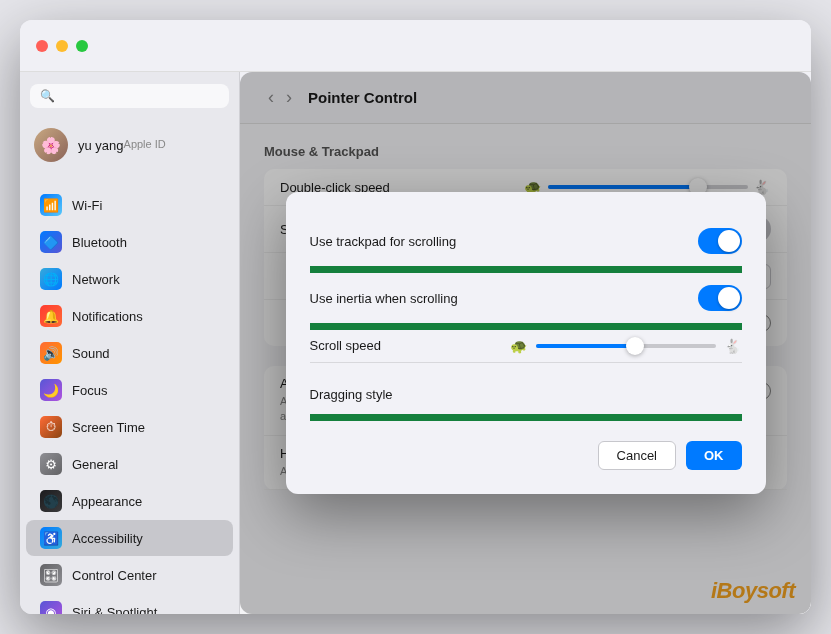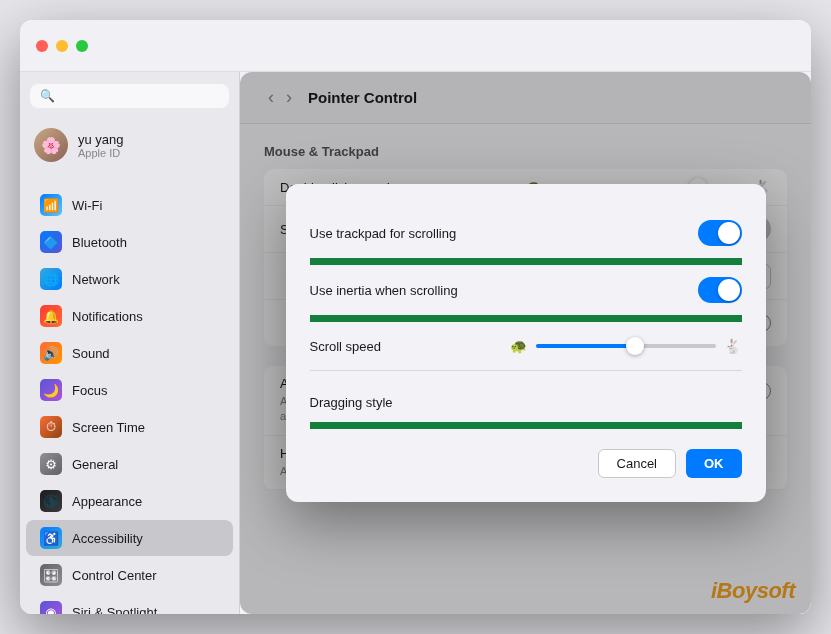--- a/index.html
+++ b/index.html
@@ -107,21 +107,21 @@
       border-radius: 50%;
       background: linear-gradient(135deg, #c8a882, #8b6358);
       overflow: hidden;
       flex-shrink: 0;
       display: flex;
       align-items: center;
       justify-content: center;
       font-size: 16px;
     }
 
-    .user-info { display: flex; flex-direction: column; justify-content: flex-end; }
+    .user-info { display: flex; flex-direction: row; justify-content: flex-end; }
     .user-name { font-size: 13px; font-weight: 500; color: #1a1a1a; }
     .user-subtitle { font-size: 11px; color: #888; }
 
     .sidebar-item {
       display: flex;
       align-items: center;
       padding: 7px 14px;
       gap: 10px;
       border-radius: 8px;
       margin: 1px 6px;
@@ -341,23 +341,22 @@
 
     .dialog-row:last-of-type { border-bottom: none; }
 
     .dialog-row-label {
       font-size: 13px;
       color: #1a1a1a;
     }
 
     .scroll-speed-row {
       display: flex;
-      align-items: center;
       justify-content: space-between;
-      padding: 16px 0;
+      padding: 8px 0;
       border-bottom: 1px solid #d8d8dc;
     }
 
     .scroll-speed-label { font-size: 13px; color: #1a1a1a; }
 
     .scroll-slider {
       display: flex;
       align-items: center;
       gap: 8px;
     }

